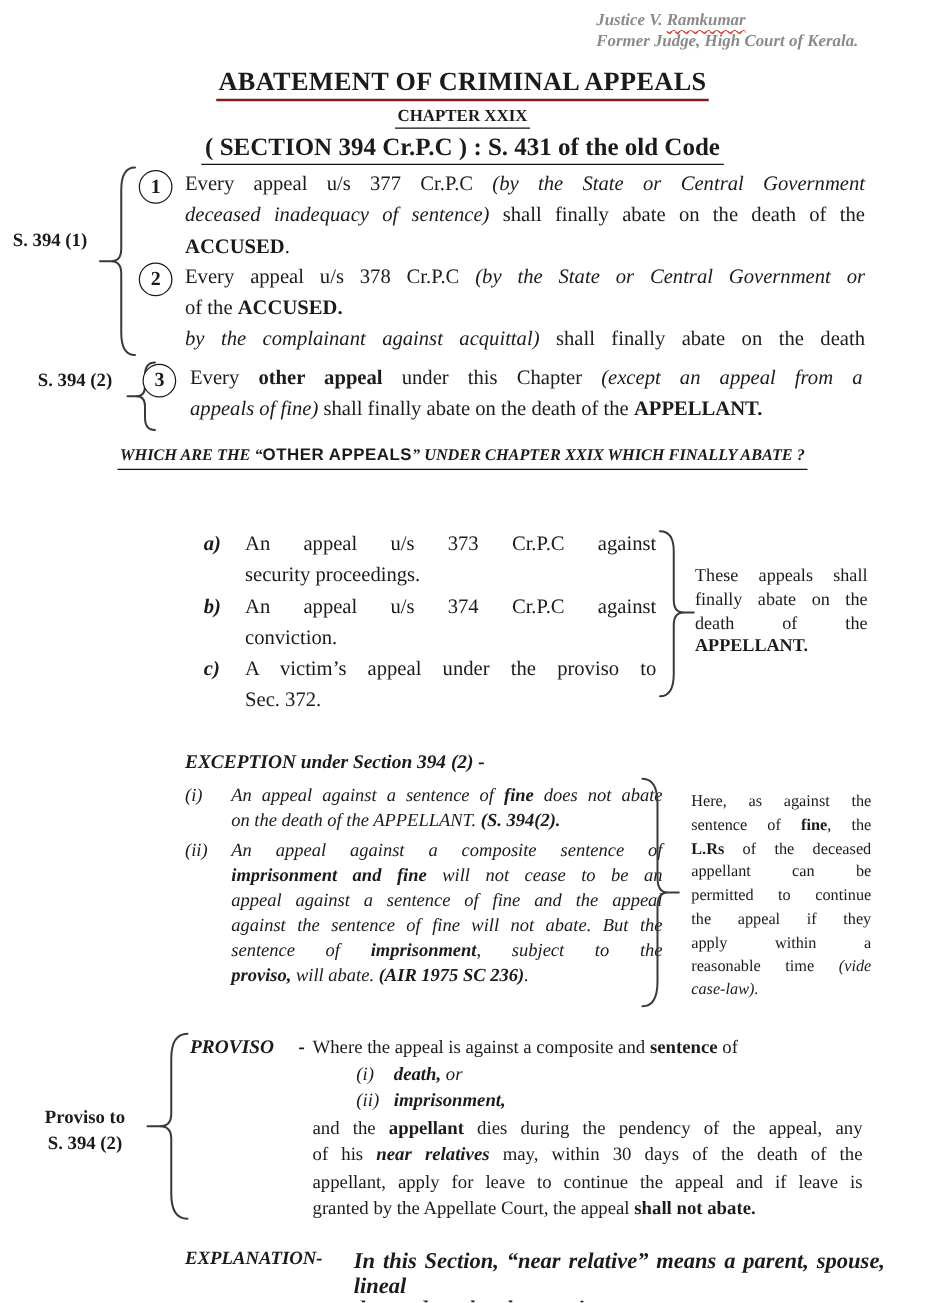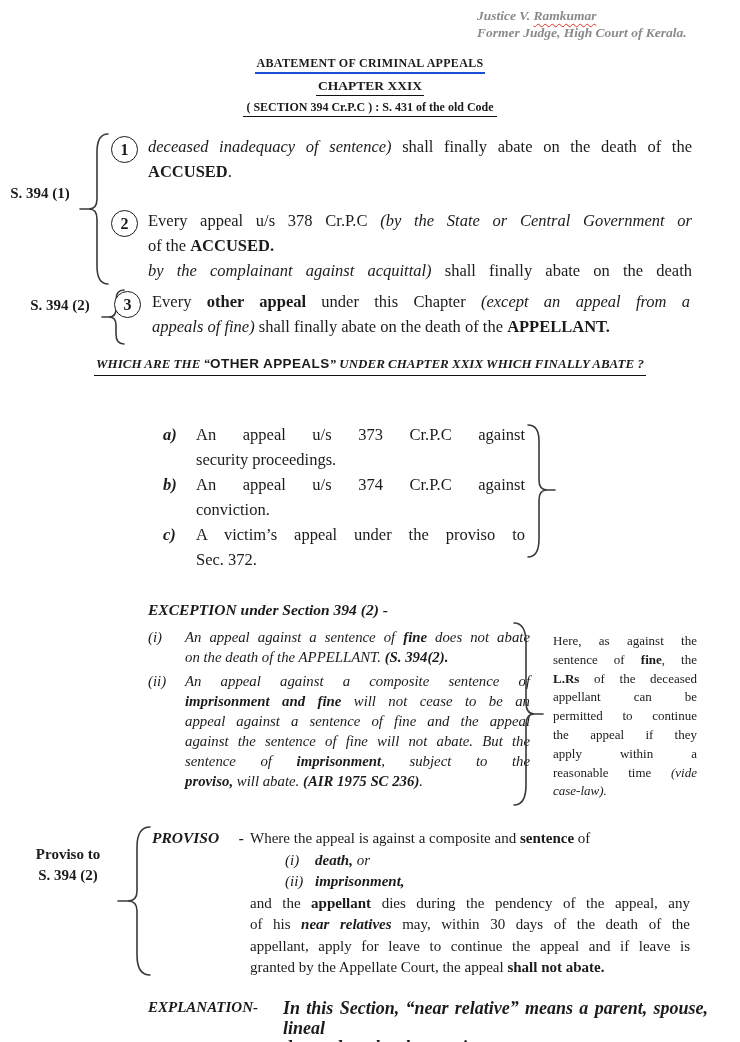--- a/index.html
+++ b/index.html
@@ -12,23 +12,23 @@
   .i{font-style:italic;}
   .bi{font-weight:bold;font-style:italic;}
   
   .ln{text-align:justify;text-align-last:justify;white-space:normal;}
   .ln.last{text-align-last:left;}
   
   .hdr{color:#8a8a8a;font-weight:bold;font-style:italic;font-size:13.5px;line-height:17px;}
   .squiggle{text-decoration:underline wavy #d93025 1px;text-underline-offset:3px;}
   
   .title-wrap{text-align:center;}
-  .t-main{font-size:12px;font-weight:bold;letter-spacing:.3px;border-bottom:2px solid #1d4ed8;padding:0 2px 1px 2px;display:inline-block;}
+  .t-main{font-size:21px;font-weight:bold;letter-spacing:.3px;border-bottom:2px solid #7f1d1d;padding:0 2px 1px 2px;display:inline-block;}
   .t-chap{font-size:13.5px;font-weight:bold;border-bottom:1.6px solid #111;padding:0 2px 1px 2px;display:inline-block;margin-top:4px;}
-  .t-sec{font-size:12px;font-weight:bold;border-bottom:1.6px solid #111;padding:0 3px 1px 3px;display:inline-block;margin-top:4px;}
+  .t-sec{font-size:20px;font-weight:bold;border-bottom:1.6px solid #111;padding:0 3px 1px 3px;display:inline-block;margin-top:4px;}
   
   .circle{
     position:absolute;width:25px;height:25px;border:1.6px solid #1a1a1a;border-radius:50%;
     display:flex;align-items:center;justify-content:center;
     font-weight:bold;font-size:16px;background:#fff;
   }
   .body-txt{font-size:16.5px;line-height:25px;}
   .side-label{font-weight:bold;font-size:15px;text-align:center;line-height:21px;}
   
   .q-head{text-align:center;font-size:13px;}
@@ -75,20 +75,21 @@
   </div>
 
   <div class="abs side-label" style="left:0;top:183px;width:80px;">S. 394 (1)</div>
   <svg class="brace" style="left:80px;top:132px;" width="32" height="154" viewBox="0 0 32 154">
     <path d="M 28,2 Q 17,2 17,20 L 17,67 Q 17,77 9,77 Q 17,77 17,87 L 17,134 Q 17,152 28,152"></path>
     <path d="M 0,77 L 9,77"></path>
   </svg>
 
   <div class="circle" style="left:111px;top:136px;">1</div>
   <div class="abs body-txt" style="left:148px;top:134px;width:544px;">
+      <div class="ln"><span>Every appeal u/s 377 Cr.P.C </span><span class="i">(by the State or Central Government</span></div>
       <div class="ln"><span class="i">deceased inadequacy of sentence)</span><span> shall finally abate on the death of the</span></div>
       <div class="ln last"><span class="b">ACCUSED</span><span>.</span></div>
     </div>
 
   <div class="circle" style="left:111px;top:210px;">2</div>
   <div class="abs body-txt" style="left:148px;top:208px;width:544px;">
       <div class="ln"><span>Every appeal u/s 378 Cr.P.C </span><span class="i">(by the State or Central Government or</span></div>
       <div class="ln last"><span>of the </span><span class="b">ACCUSED.</span></div>
       <div class="ln"><span class="i">by the complainant against acquittal)</span><span> shall finally abate on the death</span></div>
     </div>
@@ -132,20 +133,26 @@
           <div class="ln"><span>A victim’s appeal under the proviso to</span></div>
           <div class="ln last"><span>Sec. 372.</span></div>
         </div>
     </div>
   </div>
 
   <svg class="brace" style="left:524px;top:423px;" width="34" height="136" viewBox="0 0 34 136">
     <path d="M 4,2 Q 15,2 15,18 L 15,57 Q 15,67 23,67 Q 15,67 15,77 L 15,116 Q 15,134 4,134"></path>
     <path d="M 23,67 L 31,67"></path>
   </svg>
+  <div class="abs note1" style="left:556px;top:452px;width:138px;">
+      <div class="ln"><span>These appeals shall</span></div>
+      <div class="ln"><span>finally abate on the</span></div>
+      <div class="ln"><span>death of the</span></div>
+      <div class="ln last"><span class="b">APPELLANT.</span></div>
+    </div>
 
   <div class="abs exc-head" style="left:148px;top:601px;">EXCEPTION under Section 394 (2)  -</div>
   <div class="abs" style="left:148px;top:627px;width:382px;">
     <div class="exc-row">
       <span class="exc-mk">(i)</span>
       <div class="exc-tx">
           <div class="ln"><span class="i">An appeal against a sentence of </span><span class="bi">fine</span><span class="i"> does not abate</span></div>
           <div class="ln last"><span class="i">on the death of the APPELLANT.  </span><span class="bi">(S. 394(2).</span></div>
         </div>
     </div>
@@ -171,21 +178,21 @@
       <div class="ln"><span>sentence of </span><span class="b">fine</span><span>, the</span></div>
       <div class="ln"><span class="b">L.Rs</span><span> of the deceased</span></div>
       <div class="ln"><span>appellant can be</span></div>
       <div class="ln"><span>permitted to continue</span></div>
       <div class="ln"><span>the appeal if they</span></div>
       <div class="ln"><span>apply within a</span></div>
       <div class="ln"><span>reasonable time </span><span class="i">(vide</span></div>
       <div class="ln last"><span class="i">case-law).</span></div>
     </div>
 
-  <div class="abs side-label" style="left:16px;top:844px;width:104px;">
+  <div class="abs side-label" style="left:16px;top:884px;width:104px;">
     <div>Proviso to</div>
     <div>S. 394 (2)</div>
   </div>
   <svg class="brace" style="left:118px;top:825px;" width="36" height="152" viewBox="0 0 36 152">
     <path d="M 32,2 Q 19,2 19,22 L 19,66 Q 19,76 10,76 Q 19,76 19,86 L 19,130 Q 19,150 32,150"></path>
     <path d="M 0,76 L 10,76"></path>
   </svg>
   <div class="abs prov-head" style="left:152px;top:829px;width:92px;">
     <span>PROVISO</span>
     <span>-</span>

